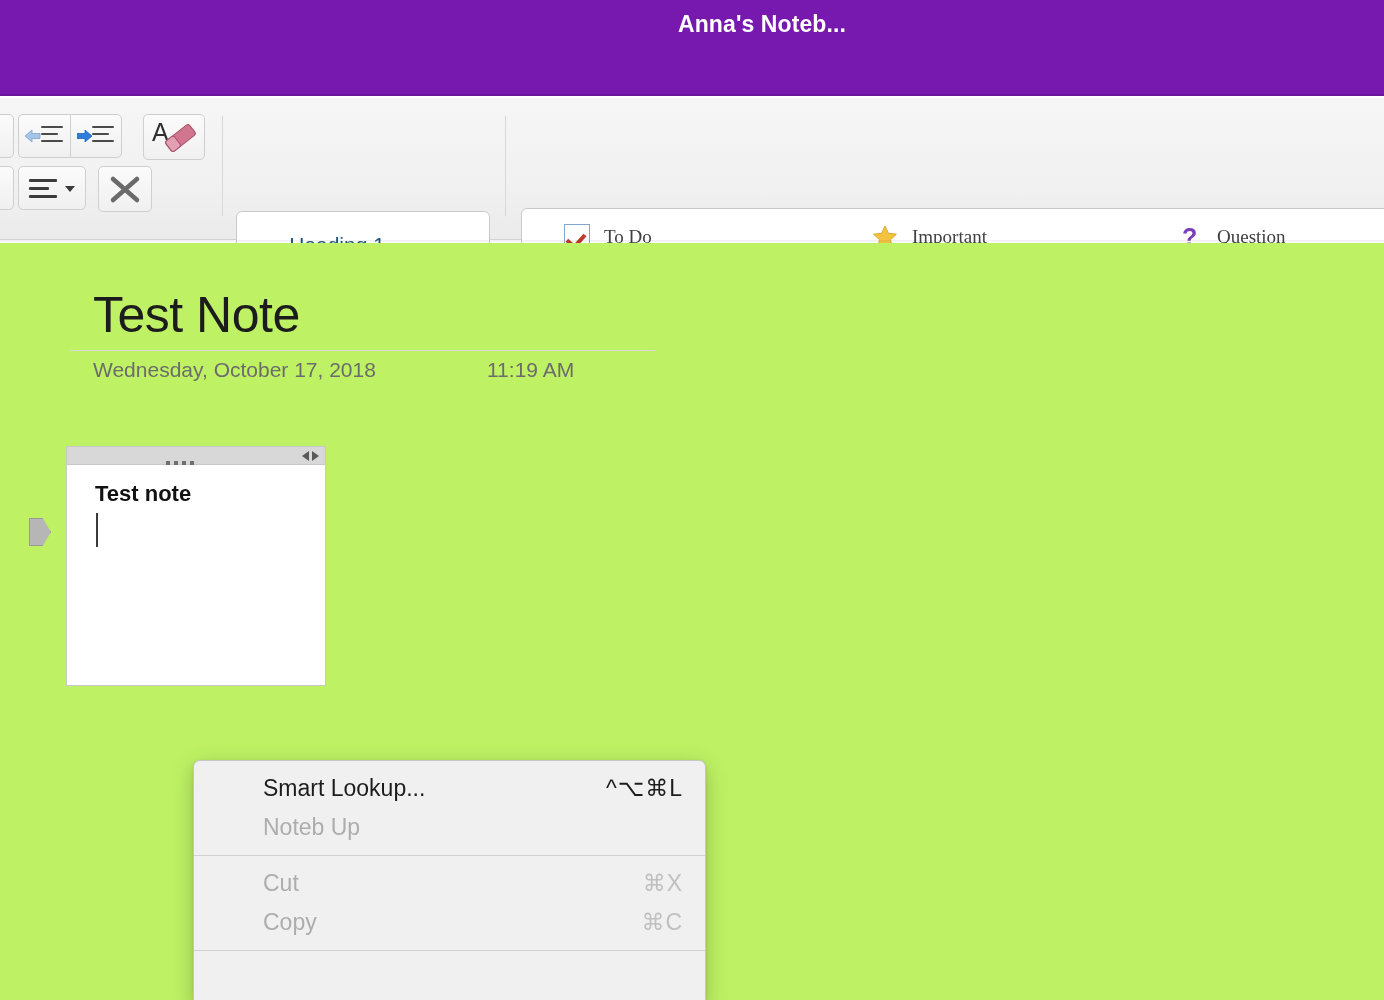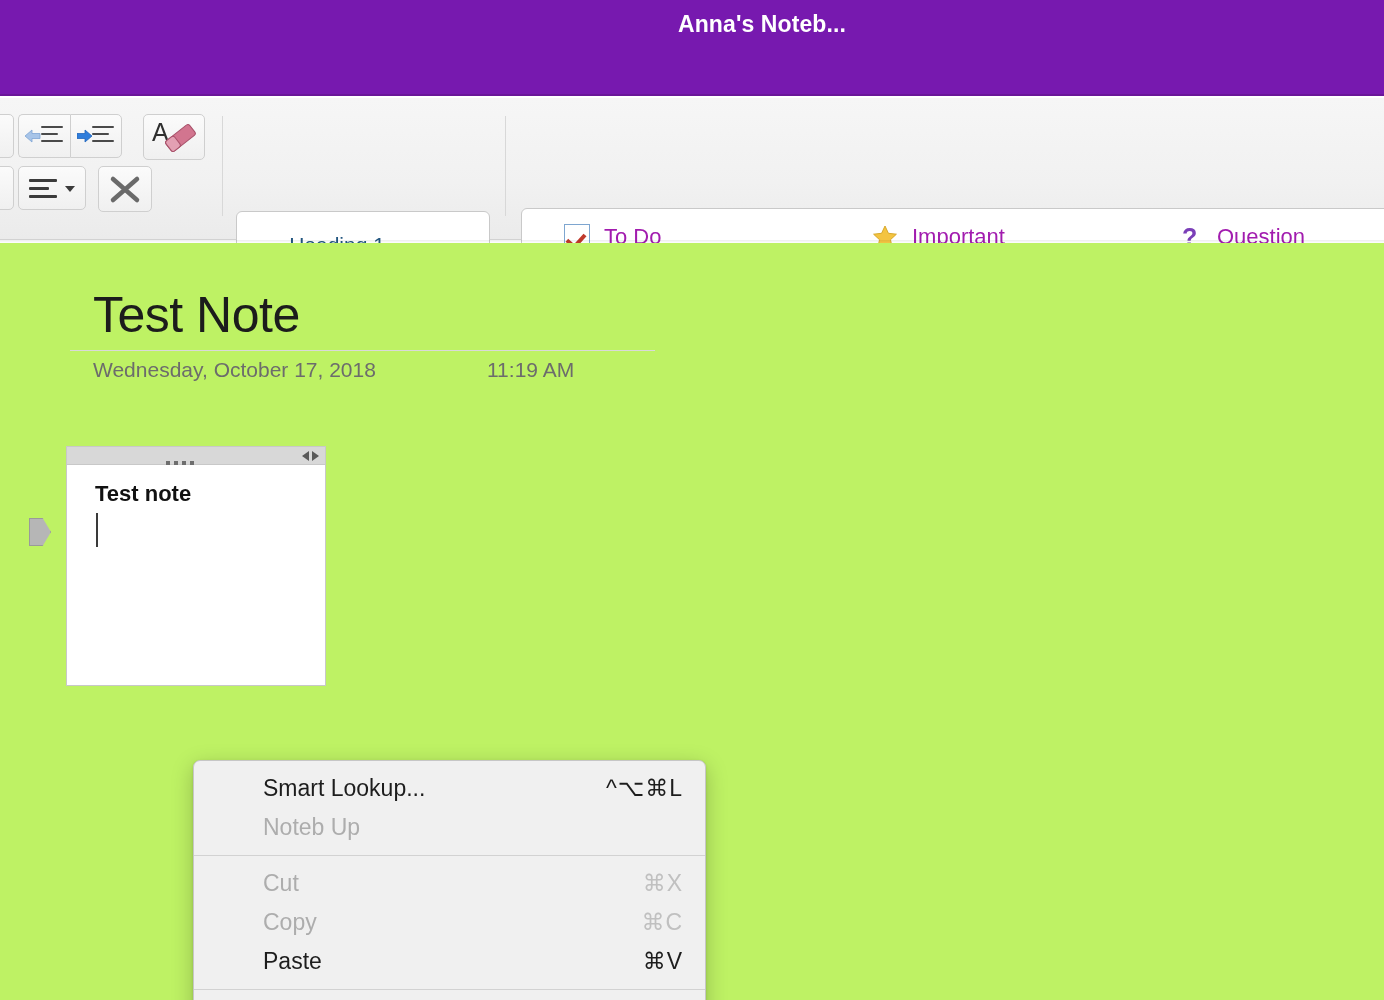--- a/index.html
+++ b/index.html
@@ -157,21 +157,21 @@
     display: flex;
     align-items: center;
     height: 36px;
   }
   .tag-ico {
     width: 26px; height: 26px;
     margin-right: 14px;
     position: relative;
     flex: 0 0 26px;
   }
-  .tag-label { font-size: 22px; color: #a21caf; white-space: nowrap; }
+  .tag-label { font-size: 19px; color: #404040; white-space: nowrap; font-family: Liberation Serif, serif; }
 
   
   .ico-todo {
     border: 1px solid #7ea6d0;
     background: #fff;
   }
   .ico-todo::after {
     content: "";
     position: absolute; left: 5px; top: 5px;
     width: 8px; height: 14px;
@@ -504,23 +504,19 @@
           </div>
           <div class="ctx-sep"></div>
           <div class="ctx-item disabled">
             <span class="ctx-label">Cut</span>
             <span class="ctx-shortcut">⌘X</span>
           </div>
           <div class="ctx-item disabled">
             <span class="ctx-label">Copy</span>
             <span class="ctx-shortcut">⌘C</span>
           </div>
-          <div class="ctx-item">
-            <span class="ctx-label">Paste</span>
-            <span class="ctx-shortcut">⌘V</span>
-          </div>
           <div class="ctx-sep"></div>
           <div class="ctx-item"></div>
         </div>
     </div>
 
   </div>
 </div>
 
 </body></html>

